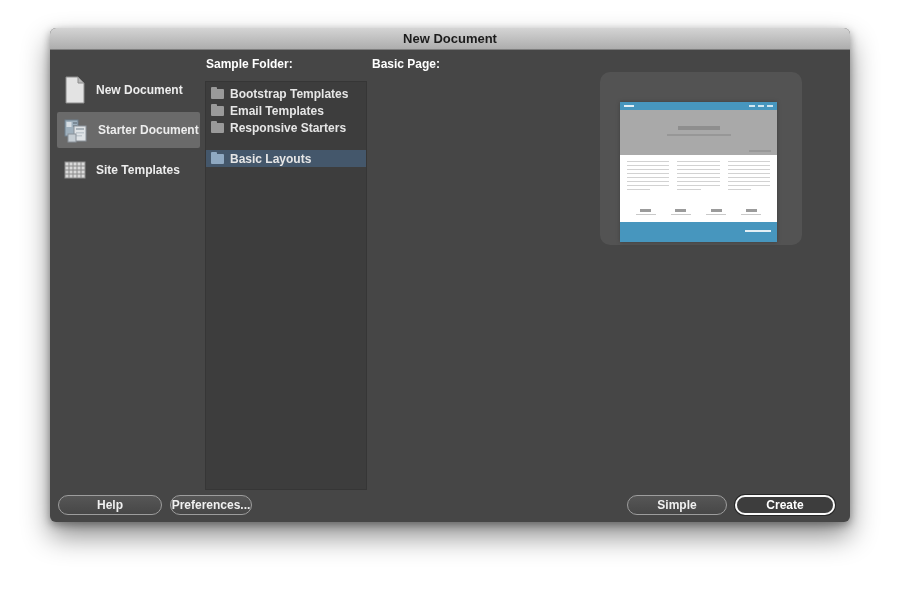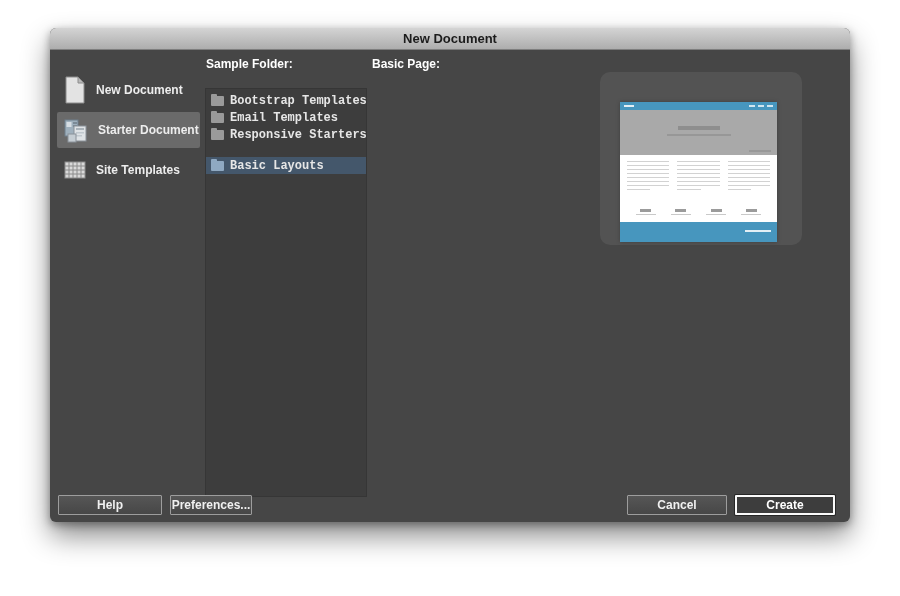--- a/index.html
+++ b/index.html
@@ -23,22 +23,22 @@
   .side-item.sel { background:#6a6a6a; }
   .side-item .lbl { font-size:12px; font-weight:600; color:#ededed; white-space:nowrap; }
   .side-item svg { flex:0 0 auto; }
 
   
   .col-label { position:absolute; top:29px; font-size:12px; font-weight:600; color:#ffffff; }
   .lbl-folder { left:156px; }
   .lbl-page   { left:322px; }
 
   .panel { position:absolute; background:#3d3d3d; }
-  .folder-panel { left:155px; top:60px; width:162px; height:409px;
-                  border:1px solid #363636;font-family:Liberation Mono, monospace; }
+  .folder-panel { left:155px; top:53px; width:162px; height:409px;
+                  border:1px solid #363636; }
   .page-panel   { left:321px; top:43px; width:207px; height:411px;
                   border:1px solid #5b8fc4; }
 
   .frow { height:17px; display:flex; align-items:center; gap:6px;
           padding-left:5px; cursor:default; }
   .frow .lbl { font-size:12px; font-weight:600; color:#e6e6e6; white-space:nowrap; }
   .frow.sel { background:#44576b;margin-top:14px; }
   .folder-panel .rows { padding-top:3px; }
   .page-panel .rows { padding-top:3px; }
   .prow { height:17px; display:flex; align-items:center; padding-left:7px; cursor:default; }
@@ -75,21 +75,21 @@
   .t-body .tcol .short { margin-top:2px; width:55%; height:1px; background:#d2d2d2; }
   .t-stats { height:20px; background:#fff; display:flex; align-items:center; padding:0 8px; }
   .t-stats .tstat { flex:1; display:flex; flex-direction:column; align-items:center; gap:2px; }
   .t-stats .tstat .num { width:11px; height:3px; background:#9b9b9b; }
   .t-stats .tstat .cap { width:20px; height:1px; background:#c9c9c9; }
   .t-foot { height:20px; background:#4796be; position:relative; }
   .t-foot .dash { position:absolute; right:6px; top:8px; width:26px; height:2px;
                   background:rgba(255,255,255,.85); }
 
   
-  .btn { position:absolute; top:467px; height:20px; border-radius:1px;
+  .btn { position:absolute; top:467px; height:20px; border-radius:10px;
          border:1px solid #9d9d9d; background:linear-gradient(#565656,#474747);
          color:#f0f0f0; font-size:12px; font-weight:600;
          font-family:"Liberation Sans", sans-serif;
          display:flex; align-items:center; justify-content:center; cursor:default; }
   .btn-help  { left:8px;   width:104px; }
   .btn-prefs { left:120px; width:82px; }
   .btn-cancel{ left:577px; width:100px; }
   .btn-create{ left:685px; width:100px; border:2px solid #fafafa; background:#3d3d3d;
                box-shadow:0 0 0 1px #262626; color:#ffffff; }
 </style>
@@ -205,16 +205,16 @@
           </div>
       </div>
       <div class="t-foot">
         <span class="dash"></span>
       </div>
     </div>
   </div>
 
   <div class="btn btn-help">Help</div>
   <div class="btn btn-prefs">Preferences...</div>
-  <div class="btn btn-cancel">Cancel</div>
+  <div class="btn btn-cancel">Simple</div>
   <div class="btn btn-create">Create</div>
 
 </div>
 
 </body></html>

